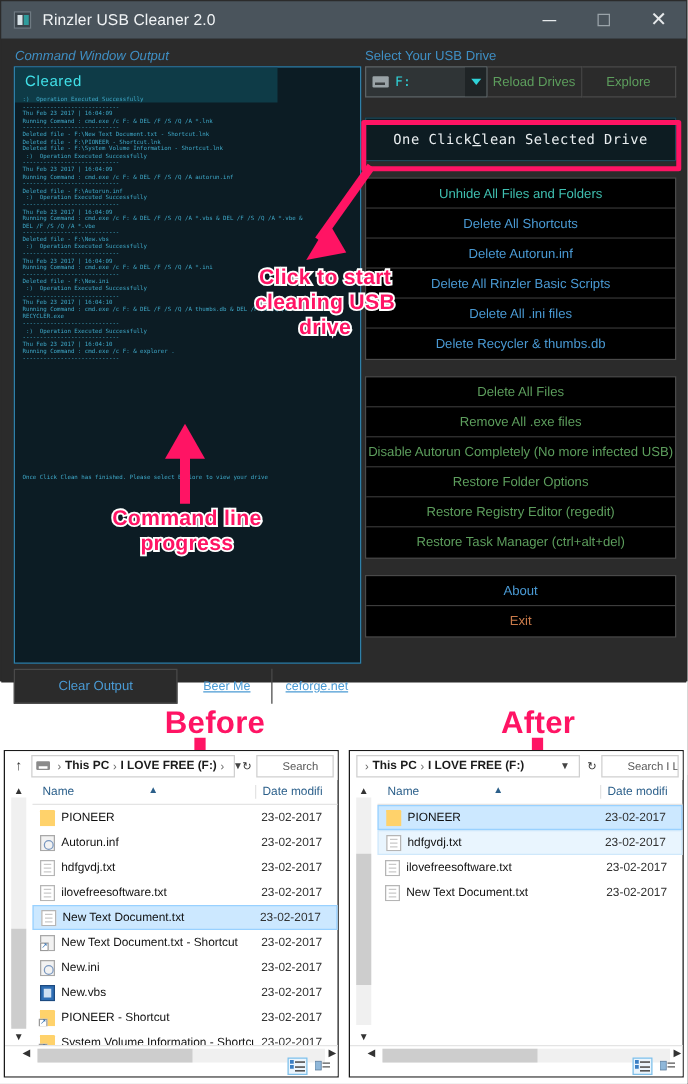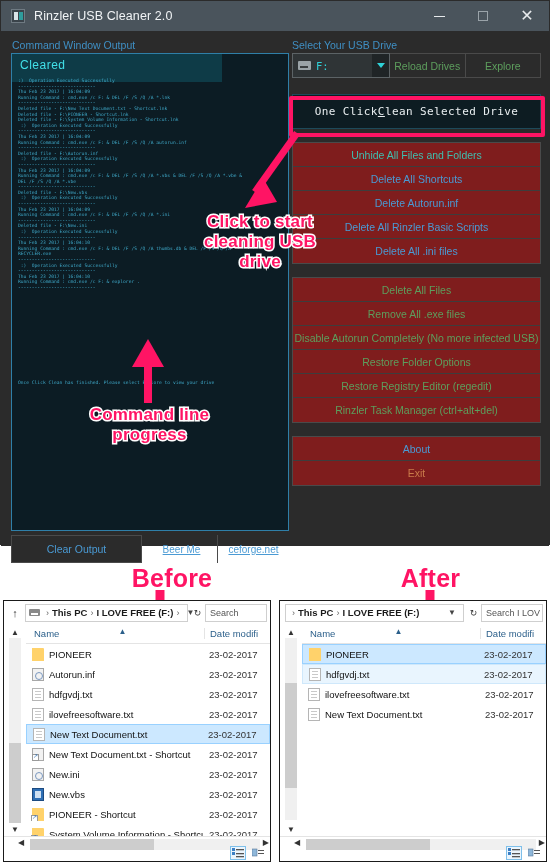--- a/index.html
+++ b/index.html
@@ -38,21 +38,21 @@
     color: #e7eaec; font-size: 13px; line-height: 1;
   }
   .win-btn.min span { display:block; width:11px; height:1px; background:#e7eaec; }
   .win-btn.max span { display:block; width:10px; height:10px; border:1px solid #9aa3a9; }
   .win-btn.close span { font-size: 16px; color:#e7eaec; font-family:"DejaVu Sans", sans-serif; }
 
   .app-body { position: relative; height: 515px; background: #2b2b2b; padding: 0; }
 
   .lbl-console {
     position: absolute; left: 11px; top: 8px;
-    color: #3f8fc4; font-size: 10.5px;
+    color: #3f8fc4; font-size: 10.5px; font-style: italic;
   }
   .lbl-drive {
     position: absolute; left: 291px; top: 8px;
     color: #3f8fc4; font-size: 10.5px;
   }
 
   
   .console-wrap {
     position: absolute; left: 10px; top: 22px; width: 278px; height: 478px;
     background: #0c1c24; border: 1px solid #2f7fa8; overflow: hidden;
@@ -121,21 +121,21 @@
   .oneclick {
     margin-top: 16px; height: 35px; background: #0d1c22; border:1px solid #1d4a5a;
     color:#e9eef0; font-family:"DejaVu Sans Mono", monospace; font-size:11px;
     display:flex;align-items:center;justify-content:center; letter-spacing:.4px;
   }
   .oneclick u { text-decoration: underline; }
 
   .btn-group { margin-top: 13px; border:1px solid #4a4a4a; }
   .grp-btn {
     height: 24px; display:flex; align-items:center; justify-content:center;
-    font-size:10.5px; border-bottom:1px solid #3d3d3d; background:#7f1d1d;
+    font-size:10.5px; border-bottom:1px solid #3d3d3d; background:#000000;
   }
   .grp-btn:last-child { border-bottom:none; }
   .grp-blue { color:#4a9ad4; }
   .grp-cyan { color:#3fbfb0; }
   .grp-green { color:#5d9e5d; }
   .grp-orange { color:#c97a4a; }
 
   
   .anno-box {
     position:absolute; border:4px solid #ff1464; border-radius:2px; pointer-events:none;
@@ -168,21 +168,21 @@
     width:11px;height:7px;background:#8a8a8a;border-radius:1px;margin-right:3px;flex:none; position:relative;
   }
   .addr-drive::after{content:"";position:absolute;left:2px;top:4px;width:7px;height:1.5px;background:#fff;}
   .crumb { font-size:9.5px; color:#1b1b1b; white-space:nowrap; }
   .crumb b { font-weight:bold; }
   .crumb-sep { color:#666; margin:0 3px; font-size:9px; }
   .addr-caret { margin-left:auto; color:#444; font-size:8px; padding:0 4px; }
   .refresh { width:15px;height:16px;display:flex;align-items:center;justify-content:center;color:#333;font-size:9px;flex:none;}
   .search-field {
     width:62px; height:18px; border:1px solid #cfcfcf; display:flex; align-items:center;
-    padding-left:4px; font-size:9px; color:#555; overflow:hidden; white-space:nowrap; flex:none;
+    padding-left:20px; font-size:9px; color:#555; overflow:hidden; white-space:nowrap; flex:none;
   }
 
   .exp-main { display:flex; height:212px; }
   .exp-navcol { width:22px; background:#fff; position:relative; border-right:0; }
   .nav-chev { text-align:center; font-size:8px; color:#333; padding-top:4px; }
   .nav-chev.bot { position:absolute; bottom:2px; left:0; right:0; }
   .nav-scroll-track { position:absolute; left:5px; top:14px; width:12px; bottom:16px; background:#f0f0f0; }
   .nav-scroll-thumb { position:absolute; left:0; width:12px; background:#cdcdcd; }
 
   .exp-list { flex:1; min-width:0; position:relative; }
@@ -328,29 +328,30 @@
             <u>C</u>
             <span>lean Selected Drive</span>
         </div>
 
         <div class="btn-group">
           <div class="grp-btn grp-cyan">Unhide All Files and Folders</div>
           <div class="grp-btn grp-blue">Delete All Shortcuts</div>
           <div class="grp-btn grp-blue">Delete Autorun.inf</div>
           <div class="grp-btn grp-blue">Delete All Rinzler Basic Scripts</div>
           <div class="grp-btn grp-blue">Delete All .ini files</div>
+          <div class="grp-btn grp-blue">Delete Recycler &amp; thumbs.db</div>
         </div>
 
         <div class="btn-group">
           <div class="grp-btn grp-green">Delete All Files</div>
           <div class="grp-btn grp-green">Remove All .exe files</div>
           <div class="grp-btn grp-green">Disable Autorun Completely (No more infected USB)</div>
           <div class="grp-btn grp-green">Restore Folder Options</div>
           <div class="grp-btn grp-green">Restore Registry Editor (regedit)</div>
-          <div class="grp-btn grp-green">Rinzler Task Manager (ctrl+alt+del)</div>
+          <div class="grp-btn grp-green">Restore Task Manager (ctrl+alt+del)</div>
         </div>
 
         <div class="btn-group">
           <div class="grp-btn grp-blue">About</div>
           <div class="grp-btn grp-orange">Exit</div>
         </div>
       </div>
 
     </div>
   </div>

